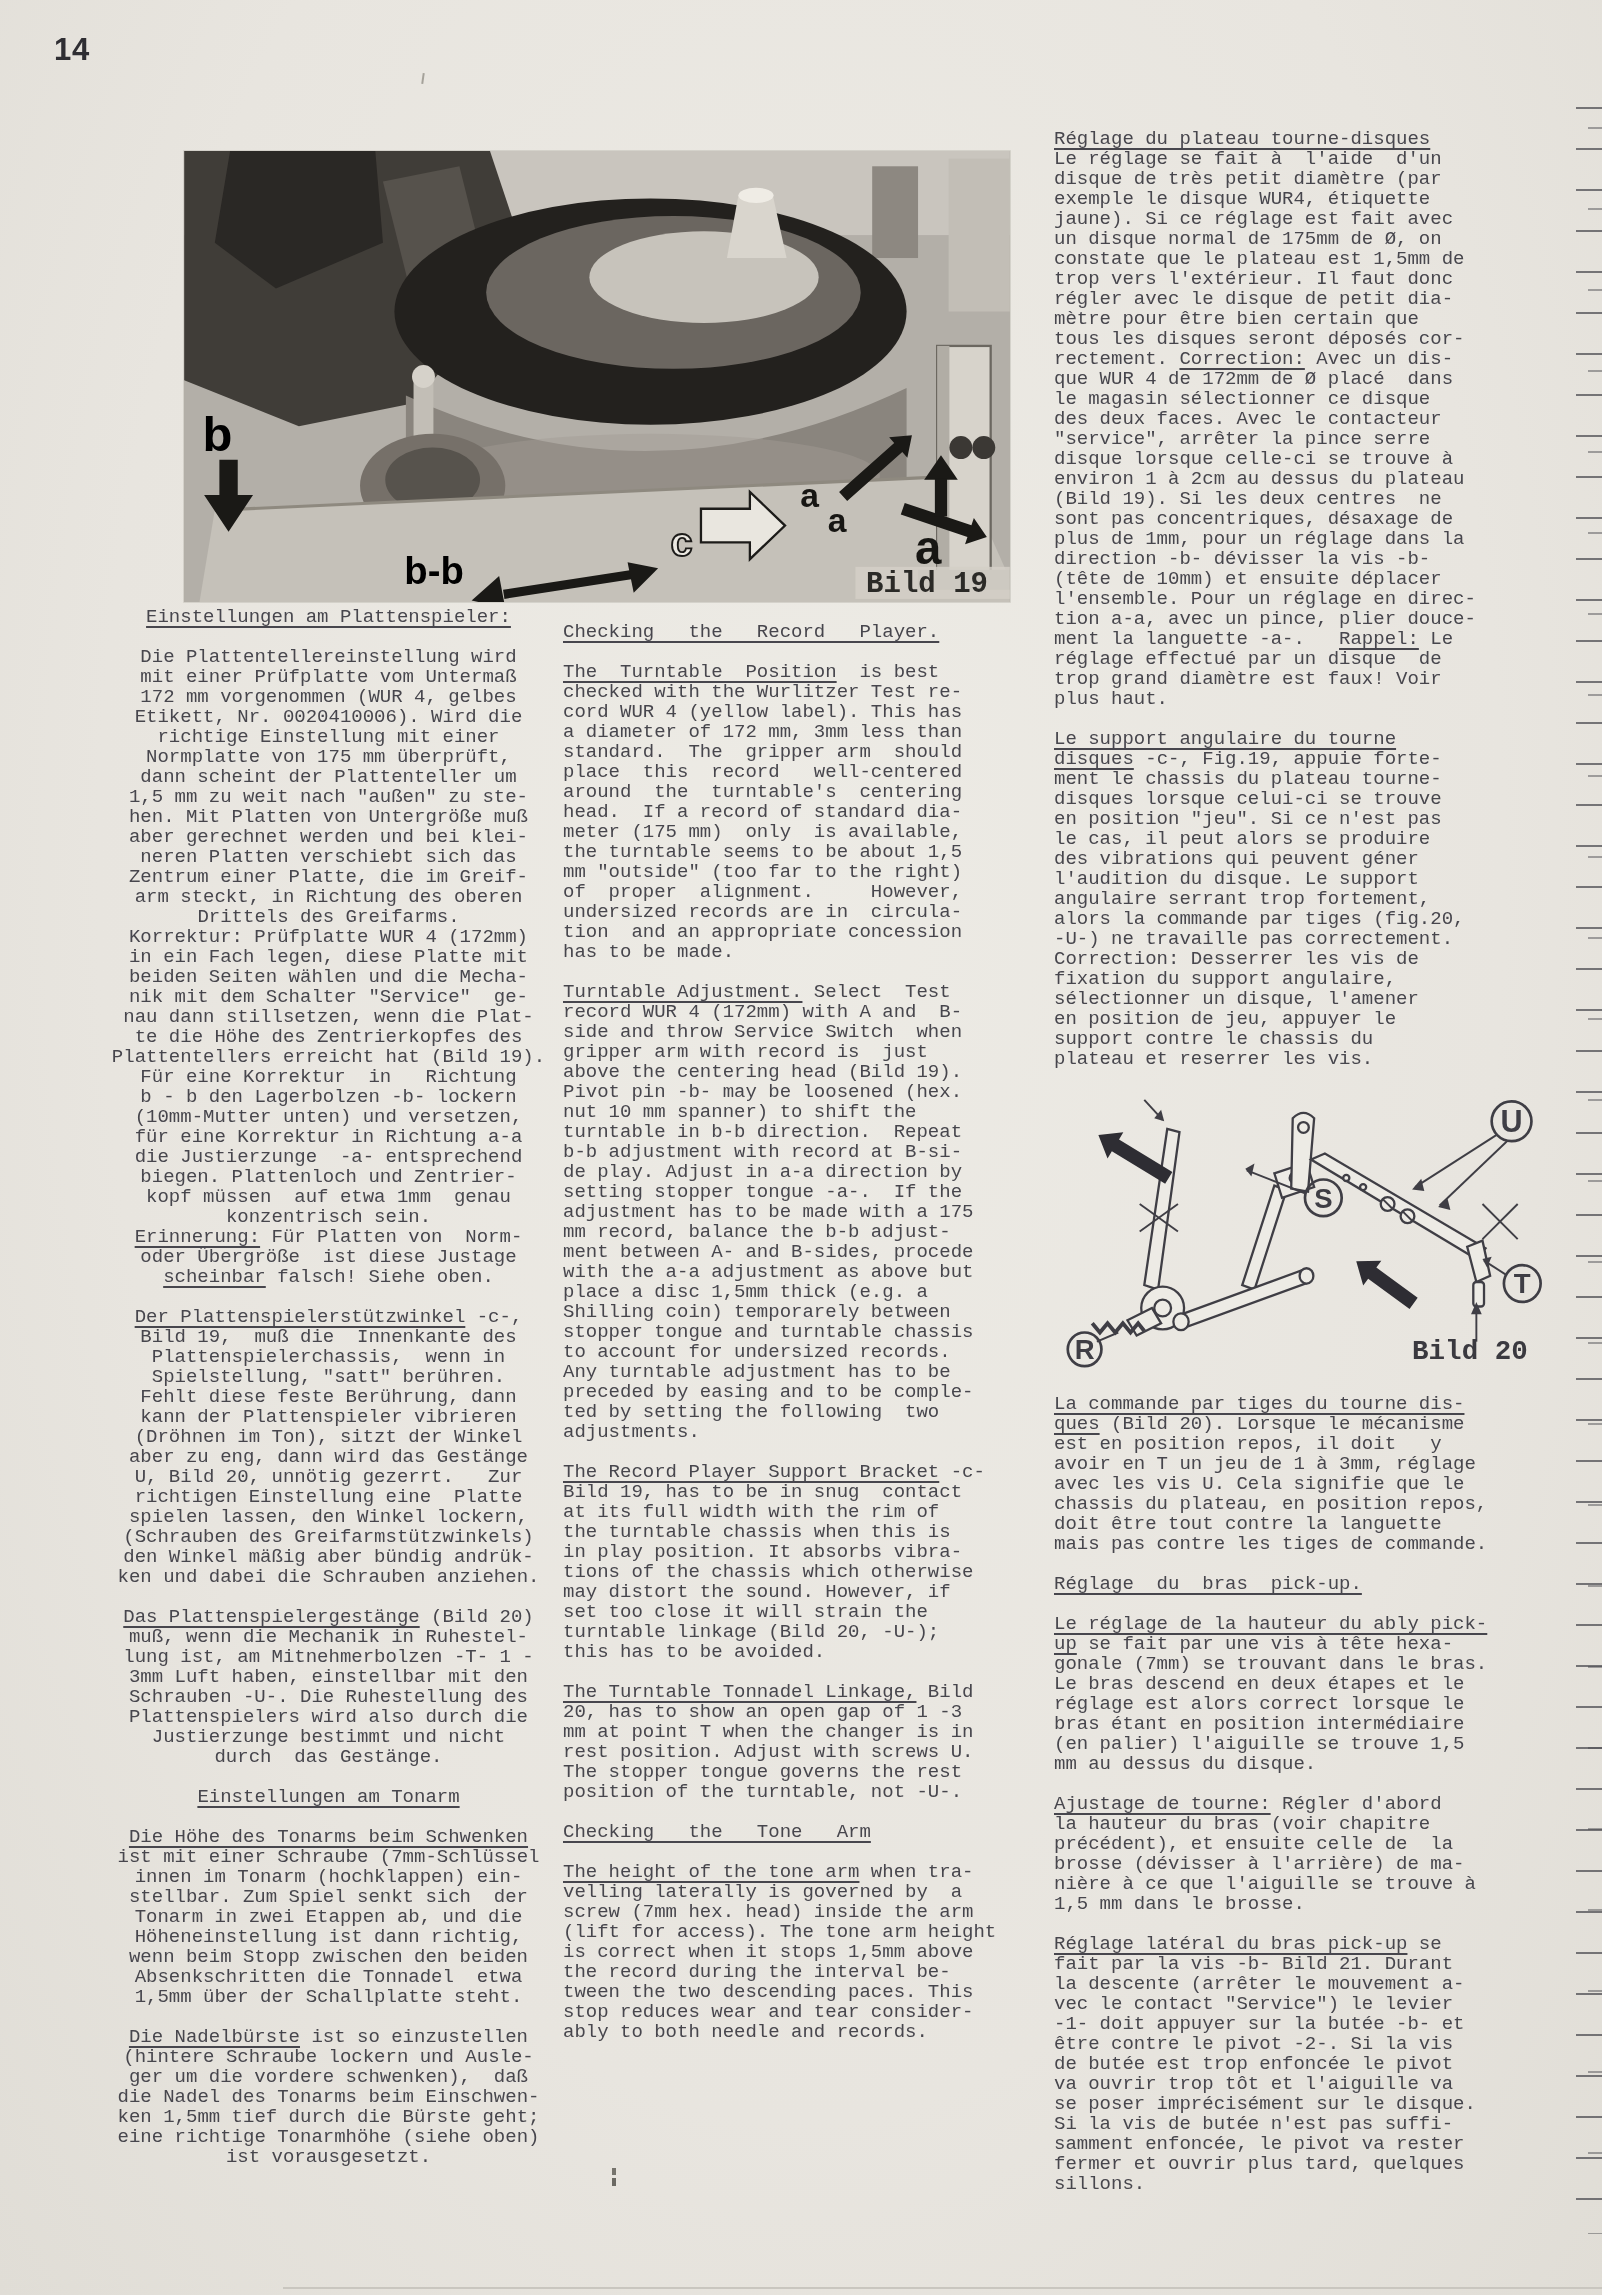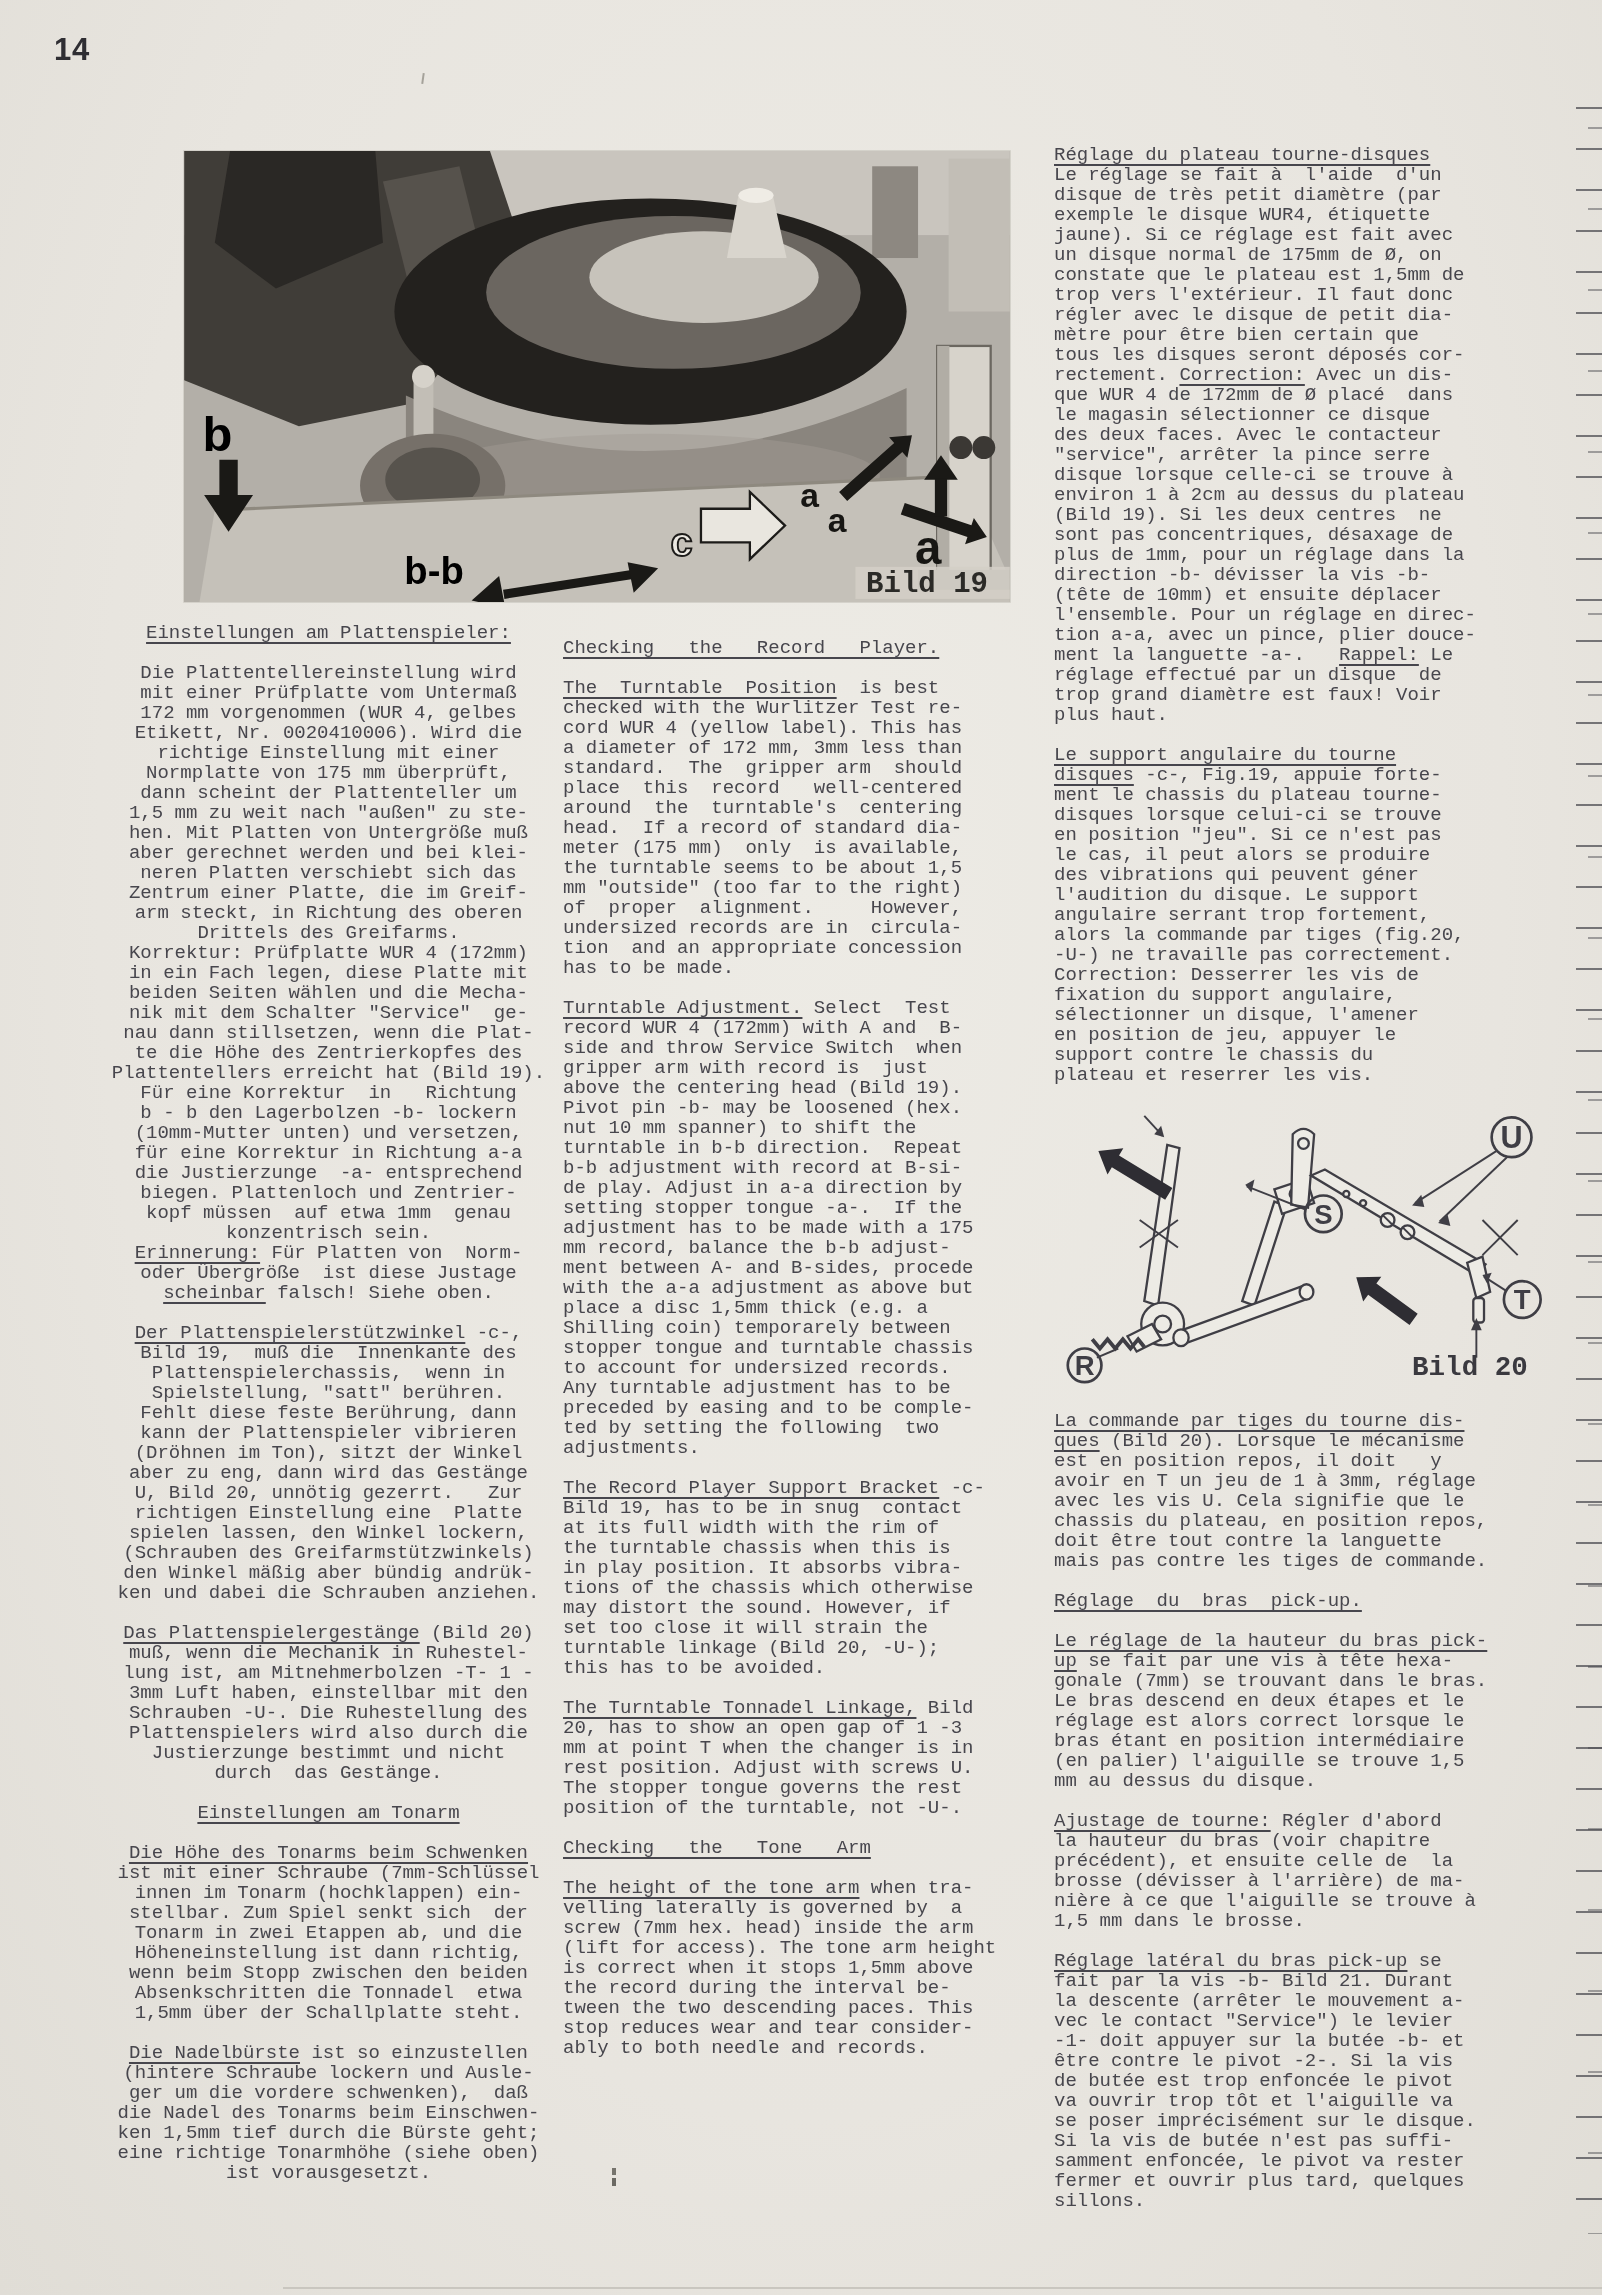--- a/index.html
+++ b/index.html
@@ -19,21 +19,21 @@
     font-size:31px;font-weight:600;color:#2f2e33;letter-spacing:0.8px;
   }
   .photo{
     position:absolute;left:184px;top:151px;width:826px;height:451px;margin:0;
     background:#b3afa8;box-shadow:0 0 0 0.8px #cfccc5;
   }
   .col{position:absolute;font-size:19px;line-height:20px;}
   .col-german{left:93px;top:607px;width:471px;text-align:center;}
   .col-english{left:563px;top:622px;width:471px;}
   .col-french{left:1054px;top:129px;width:490px;}
-  .para{white-space:pre;margin:16px 0 20px 0;}
+  .para{white-space:pre;margin:0 0 20px 0;}
   .para .u{text-decoration:underline;text-decoration-thickness:1.5px;text-underline-offset:3.8px;}
   .fig20{margin:3.1px 0 15.3px 0;}
   .edge-dashes{
     position:absolute;right:0;top:107px;width:26px;height:2127px;
     background:repeating-linear-gradient(to bottom, rgba(68,68,74,.7) 0 2.3px, transparent 2.3px 41px);
   }
   .edge-dashes-short{
     position:absolute;right:0;top:127px;width:13.8px;height:2107px;
     background:repeating-linear-gradient(to bottom, rgba(68,68,74,.45) 0 2.3px, transparent 2.3px 81px);
   }
@@ -368,21 +368,21 @@
 
     <div class="para"><span class="u">La commande par tiges du tourne dis-
 ques</span><span> (Bild 20). Lorsque le mécanisme
 est en position repos, il doit   y
 avoir en T un jeu de 1 à 3mm, réglage
 avec les vis U. Cela signifie que le
 chassis du plateau, en position repos,
 doit être tout contre la languette
 mais pas contre les tiges de commande.</span></div>
     <div class="para"><span class="u">Réglage  du  bras  pick-up.</span></div>
-    <div class="para"><span class="u">Le réglage de la hauteur du bras pick-
+    <div class="para"><span class="u">Le réglage de la hauteur du ably pick-
 up</span><span> se fait par une vis à tête hexa-
 gonale (7mm) se trouvant dans le bras.
 Le bras descend en deux étapes et le
 réglage est alors correct lorsque le
 bras étant en position intermédiaire
 (en palier) l'aiguille se trouve 1,5
 mm au dessus du disque.</span></div>
     <div class="para"><span class="u">Ajustage de tourne:</span><span> Régler d'abord
 la hauteur du bras (voir chapitre
 précédent), et ensuite celle de  la

